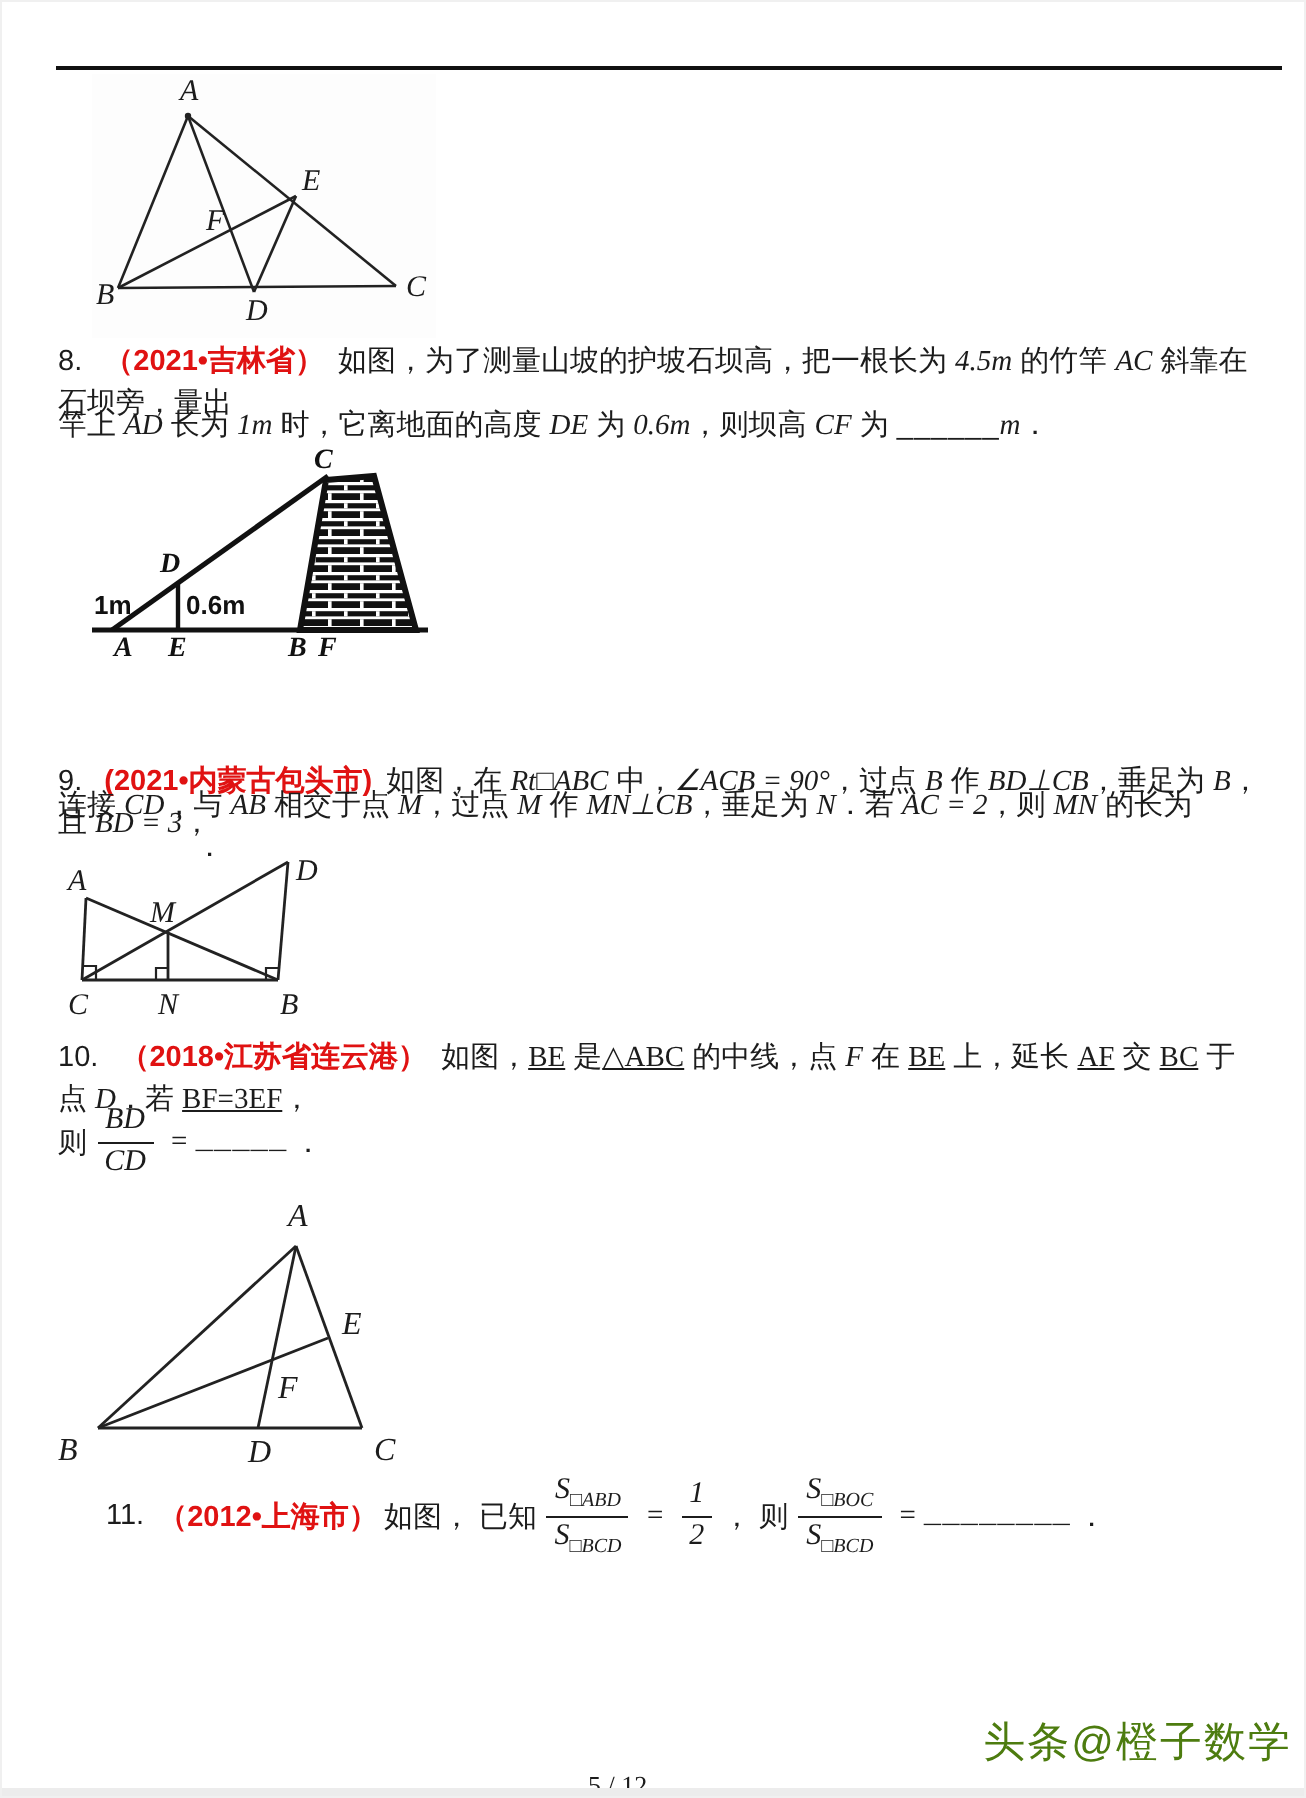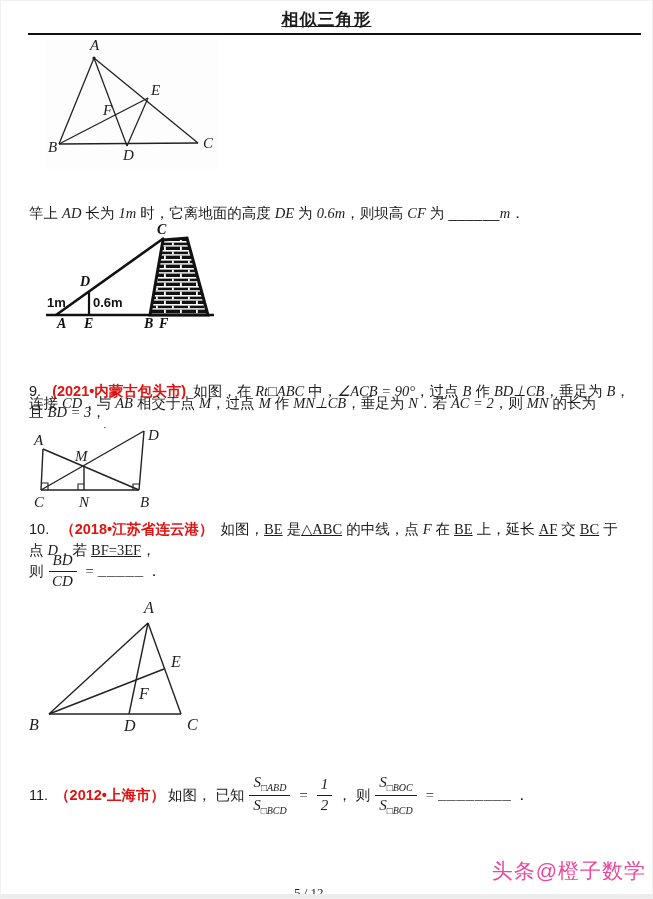--- a/index.html
+++ b/index.html
@@ -33,50 +33,54 @@
   .blank{font-family:Liberation Mono, monospace;letter-spacing:.5px;}
   .period{margin-left:3px;}
 
   .fig{position:absolute;background:#fdfdfd;}
   .vlab{font-family:"Liberation Serif",serif;font-style:italic;font-size:15px;fill:#1c1c1c;}
   .vlabB{font-family:"Liberation Serif",serif;font-style:italic;font-weight:bold;font-size:14px;fill:#111;}
   .dlab{font-family:"Liberation Sans",sans-serif;font-weight:bold;font-size:13px;fill:#111;}
 
   .page-number{position:absolute;top:884px;left:293px;font-size:13px;
                font-family:"Liberation Serif",serif;}
-  .watermark{position:absolute;top:856px;right:6px;font-size:21px;color:#ec4899;
+  .watermark{position:absolute;top:856px;right:6px;font-size:21px;color:#4d7c0f;
              letter-spacing:1px;text-shadow:1px 1px 0 #ffffff;}
   .bottom-strip{position:absolute;left:0;bottom:0;width:100%;height:4px;background:#ececec;}
 </style>
 </head>
 <body>
 
 <div class="page">
 
-  <div class="title">相似三角形</div>
   <div class="rule"></div>
 
   <svg class="fig" style="left:45px;top:36px;" width="172" height="132">
     <g stroke="#222" stroke-width="1.3" fill="none">
       <line x1="48" y1="21" x2="13" y2="107"></line>
       <line x1="48" y1="21" x2="152" y2="106"></line>
       <line x1="13" y1="107" x2="152" y2="106"></line>
       <line x1="48" y1="21" x2="81" y2="109"></line>
       <line x1="13" y1="107" x2="102" y2="61"></line>
       <line x1="81" y1="109" x2="102" y2="61"></line>
     </g>
     <circle cx="48" cy="21" r="1.6" fill="#222"></circle>
     <text class="vlab" x="44" y="13">A</text>
     <text class="vlab" x="2" y="115">B</text>
     <text class="vlab" x="157" y="111">C</text>
     <text class="vlab" x="77" y="123">D</text>
     <text class="vlab" x="105" y="58">E</text>
     <text class="vlab" x="57" y="78">F</text>
   </svg>
 
+  <div class="pline" style="top:170px;">
+    <span class="pnum">8.</span>
+    <span class="ptag">（2021•吉林省）</span>
+    <span><span class="seg-cn">如图，为了测量山坡的护坡石坝高，把一根长为 </span><span class="seg-m">4.5m</span><span class="seg-cn"> 的竹竿 </span><span class="seg-m">AC</span><span class="seg-cn"> 斜靠在石坝旁，量出</span></span>
+  </div>
   <div class="pline" style="top:202px;">
     <span><span class="seg-cn">竿上 </span><span class="seg-m">AD</span><span class="seg-cn"> 长为 </span><span class="seg-m">1m</span><span class="seg-cn"> 时，它离地面的高度 </span><span class="seg-m">DE</span><span class="seg-cn"> 为 </span><span class="seg-m">0.6m</span><span class="seg-cn">，则坝高 </span><span class="seg-m">CF</span><span class="seg-cn"> 为 </span><span class="seg-bl">______</span><span class="seg-m">m</span><span class="seg-cn">．</span></span>
   </div>
 
   <svg class="fig" style="left:40px;top:222px;background:#fff;" width="180" height="118">
     <defs>
       <pattern id="brickpat" width="16" height="9" patternUnits="userSpaceOnUse">
         <rect width="16" height="9" fill="#111"></rect>
         <rect x="0" y="0" width="16" height="1.6" fill="#fff"></rect>
         <rect x="0" y="4.2" width="16" height="1.4" fill="#fff"></rect>
@@ -156,21 +160,21 @@
       <line x1="127" y1="27" x2="108" y2="118"></line>
     </g>
     <text class="vlab" style="font-size:16px;" x="123" y="17">A</text>
     <text class="vlab" style="font-size:16px;" x="8" y="134">B</text>
     <text class="vlab" style="font-size:16px;" x="166" y="134">C</text>
     <text class="vlab" style="font-size:16px;" x="103" y="135">D</text>
     <text class="vlab" style="font-size:16px;" x="150" y="71">E</text>
     <text class="vlab" style="font-size:16px;" x="118" y="103">F</text>
   </svg>
 
-  <div class="formula-line" style="top:766px;height:56px;right:22px;">
+  <div class="formula-line" style="top:729px;height:56px;right:22px;margin-left:24px;">
     <span class="pnum">11.</span>
     <span class="ptag">（2012•上海市）</span>
     <span>如图， 已知</span>
     <span class="frac">
       <span class="num"><span>S</span><sub>□ABD</sub></span>
       <span class="den"><span>S</span><sub>□BCD</sub></span>
     </span>
     <span class="eq">=</span>
     <span class="frac">
       <span class="num">1</span>

